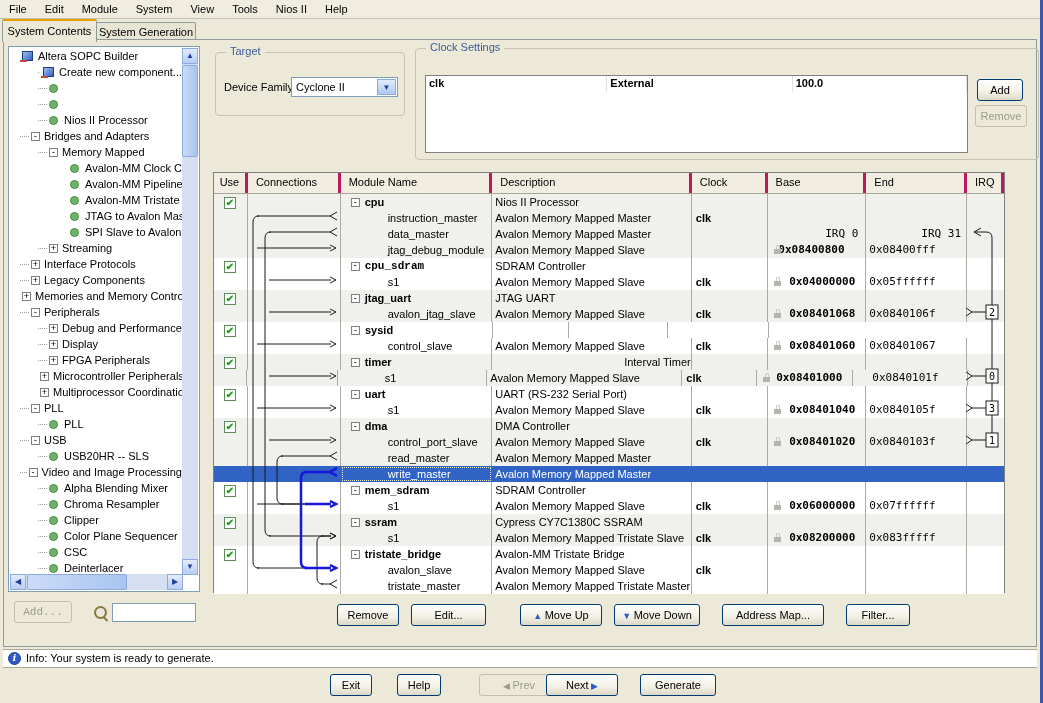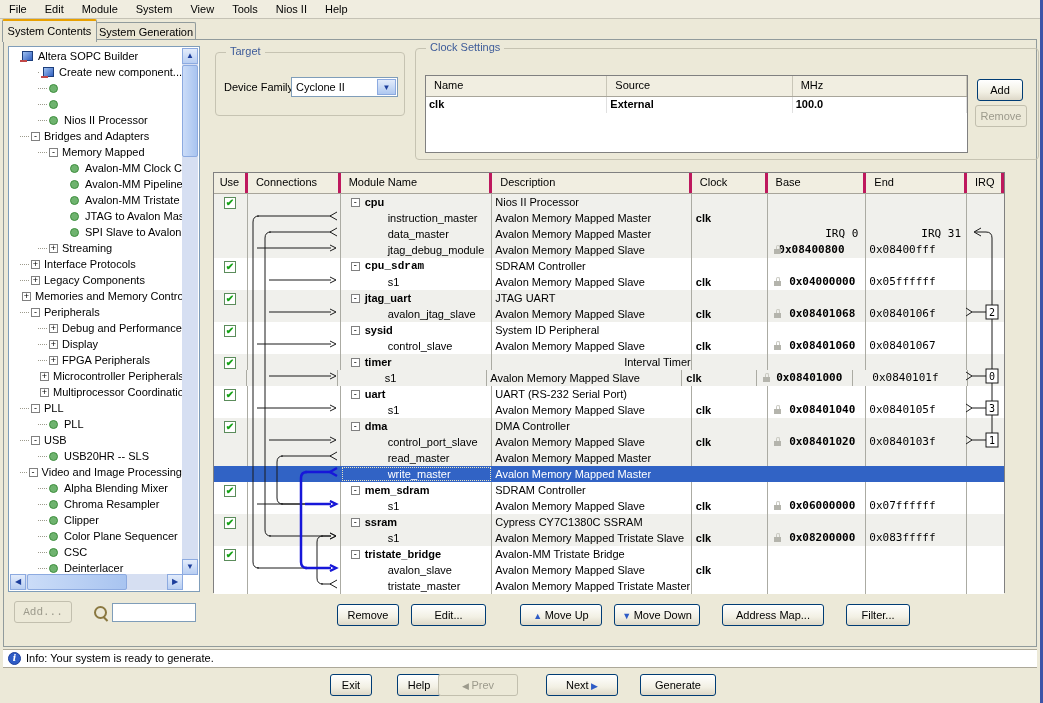--- a/index.html
+++ b/index.html
@@ -310,25 +310,20 @@
     <span style="position:absolute;left:8px;top:28px;">Device Family:</span>
     <div class="combo" style="left:75px;top:24px;width:107px;">
       <span>Cyclone II</span>
       <span class="drop">▼</span>
     </div>
   </div>
 
   <div class="groupbox" style="left:415px;top:48px;width:622px;height:110px;">
     <span class="grouptitle">Clock Settings</span>
     <div class="ctable" style="left:9px;top:26px;width:543px;height:78px;">
-      <div class="chead">
-          <div class="hc" style="width: 182px;">Name</div>
-          <div class="hc" style="width: 186px;">Source</div>
-          <div class="hc" style="width: 175px;">MHz</div>
-        </div>
       <div>
           <div class="crow">
             <div class="cc" style="width: 182px;">clk</div>
             <div class="cc" style="width: 186px;">External</div>
             <div class="cc" style="width: 175px;">100.0</div>
           </div>
         </div>
     </div>
     <div class="btn" style="left:561px;top:30px;width:46px;">Add</div>
     <div class="btn disabled" style="left:559px;top:56px;width:52px;">Remove</div>
@@ -423,21 +418,20 @@
           <div class="c" style="width: 200px; padding-left: 3px;">Avalon Memory Mapped Slave</div>
           <div class="c clockcell" style="width: 76px;">clk</div>
           <div class="c mono basecell" style="width: 99px;">0x08401068<span class="lock"></span></div>
           <div class="c mono endcell" style="width: 101px;">0x0840106f</div>
           <div class="c last" style="width: 37px;"></div>
         </div>
         <div class="mtr s1">
           <div class="c" style="width: 34px;"><span class="cb">✔</span></div>
           <div class="c" style="width: 93px;"></div>
           <div class="c" style="width: 152px;"><span class="ebox2">-</span><span class="gname">sysid</span></div>
-          <div class="c" style="width: 200px; padding-left: 3px;">System ID Peripheral</div>
           <div class="c clockcell" style="width: 76px;"></div>
           <div class="c mono basecell" style="width: 99px;"></div>
           <div class="c mono endcell" style="width: 101px;"></div>
           <div class="c last" style="width: 37px;"></div>
         </div>
         <div class="mtr s1">
           <div class="c" style="width: 34px;"></div>
           <div class="c" style="width: 93px;"></div>
           <div class="c subname" style="width: 152px;">control_slave</div>
           <div class="c" style="width: 200px; padding-left: 3px;">Avalon Memory Mapped Slave</div>
@@ -672,18 +666,18 @@
     </div>
 
   <div class="statusbar">
     <span class="infoicon">i</span>
     <span class="statustext">Info: Your system is ready to generate.</span>
   </div>
 
   <div>
       <div class="btn" style="left: 330px; top: 674px; width: 42px;">Exit</div>
       <div class="btn" style="left: 397px; top: 674px; width: 44px;">Help</div>
-      <div class="btn disabled" style="left: 438px; top: 674px; width: 80px;"><span class="tri gray">◀ </span>Prev</div>
+      <div class="btn disabled" style="left: 479px; top: 674px; width: 80px;"><span class="tri gray">◀ </span>Prev</div>
       <div class="btn" style="left: 546px; top: 674px; width: 72px;">Next<span class="tri"> ▶</span></div>
       <div class="btn" style="left: 640px; top: 674px; width: 76px;">Generate</div>
     </div>
   <div id="right-edge"></div>
 </div>
 
 </body></html>

